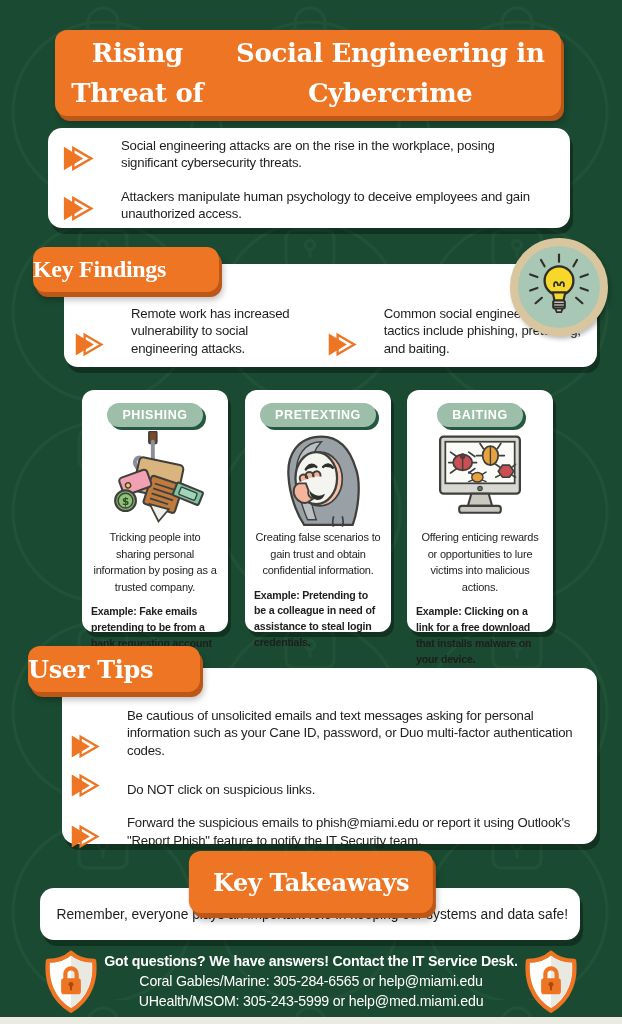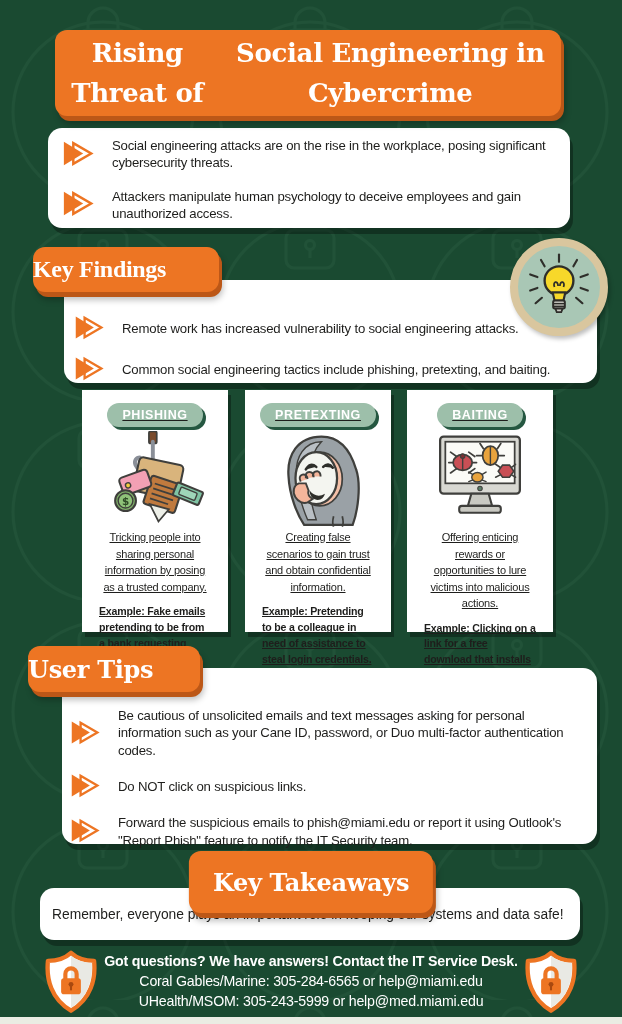--- a/index.html
+++ b/index.html
@@ -23,46 +23,46 @@
   .banner-ut{left:28px;top:646px;width:172px;height:46px;font-size:24px;}
   .banner-kt{left:50%;transform:translateX(-50%);top:851px;height:62px;font-size:24px;padding:0 24px;}
   
   .card{
     position:absolute;background:#FFFFFF;border-radius:14px;
     box-shadow:3px 6px 0 rgba(0,0,0,0.32);z-index:2;
   }
   .card-intro{left:48px;top:128px;width:522px;height:100px;
     display:flex;flex-direction:column;justify-content:center;gap:13px;
     padding:6px 18px 6px 14px;box-sizing:border-box;}
-  .card-kf{left:64px;top:280px;width:533px;height:103px;
-    display:flex;flex-direction:column;gap:15px;
+  .card-kf{left:64px;top:264px;width:533px;height:103px;
+    display:flex;flex-direction:row;gap:15px;
     padding:34px 16px 10px 10px;box-sizing:border-box;}
   .card-ut{left:62px;top:668px;width:535px;height:176px;
     display:flex;flex-direction:column;gap:13px;
     padding:36px 22px 10px 8px;box-sizing:border-box;}
   .card-kt{left:40px;top:888px;width:540px;height:52px;
-    display:flex;justify-content:flex-start;align-items:center;
+    display:flex;justify-content:flex-end;align-items:center;
     padding:0 12px;box-sizing:border-box;text-align:center;font-size:13.8px;}
   
-  .bullet{display:flex;align-items:center;gap:18px;}
+  .bullet{display:flex;align-items:flex-end;gap:27px;}
   .bullet .arrow{flex:none;margin-top:1px;}
   .bullet .txt{font-size:13.2px;line-height:1.32;letter-spacing:-0.2px;padding-top:3px;}
   
   .bulb-badge{
     position:absolute;left:510px;top:238px;width:82px;height:82px;border-radius:50%;
     background:#A9C7B5;border:8px solid #D9C69E;z-index:4;
     display:flex;justify-content:center;align-items:center;
     box-shadow:2px 3px 4px rgba(0,0,0,0.25);
   }
   
   .tactic{
-    position:absolute;top:390px;width:146px;height:242px;background:#fff;border-radius:0;
+    position:absolute;top:390px;width:146px;height:242px;background:#fff;border-radius:12px;
     box-shadow:3px 5px 0 rgba(0,0,0,0.32);z-index:2;
     display:flex;flex-direction:column;align-items:center;
-    padding:13px 17px 10px;box-sizing:border-box;text-decoration:underline;
+    padding:13px 9px 10px;box-sizing:border-box;
   }
   .tactic-1{left:82px;}.tactic-2{left:245px;}.tactic-3{left:407px;}
   .pill{
     background:#9DBFAA;color:#fff;font-weight:bold;font-size:12.5px;letter-spacing:0.6px;
     border-radius:999px;padding:5px 15px;box-shadow:3px 3px 0 #255741;white-space:nowrap;
   }
   .tactic-art{height:100px;display:flex;align-items:center;justify-content:center;margin-top:4px;}
   .tactic-desc{font-size:11px;line-height:1.5;text-align:center;letter-spacing:-0.2px;margin-top:2px;}
   .tactic-ex{font-size:10.6px;font-weight:bold;line-height:1.5;text-align:left;letter-spacing:-0.2px;margin-top:9px;}
   

